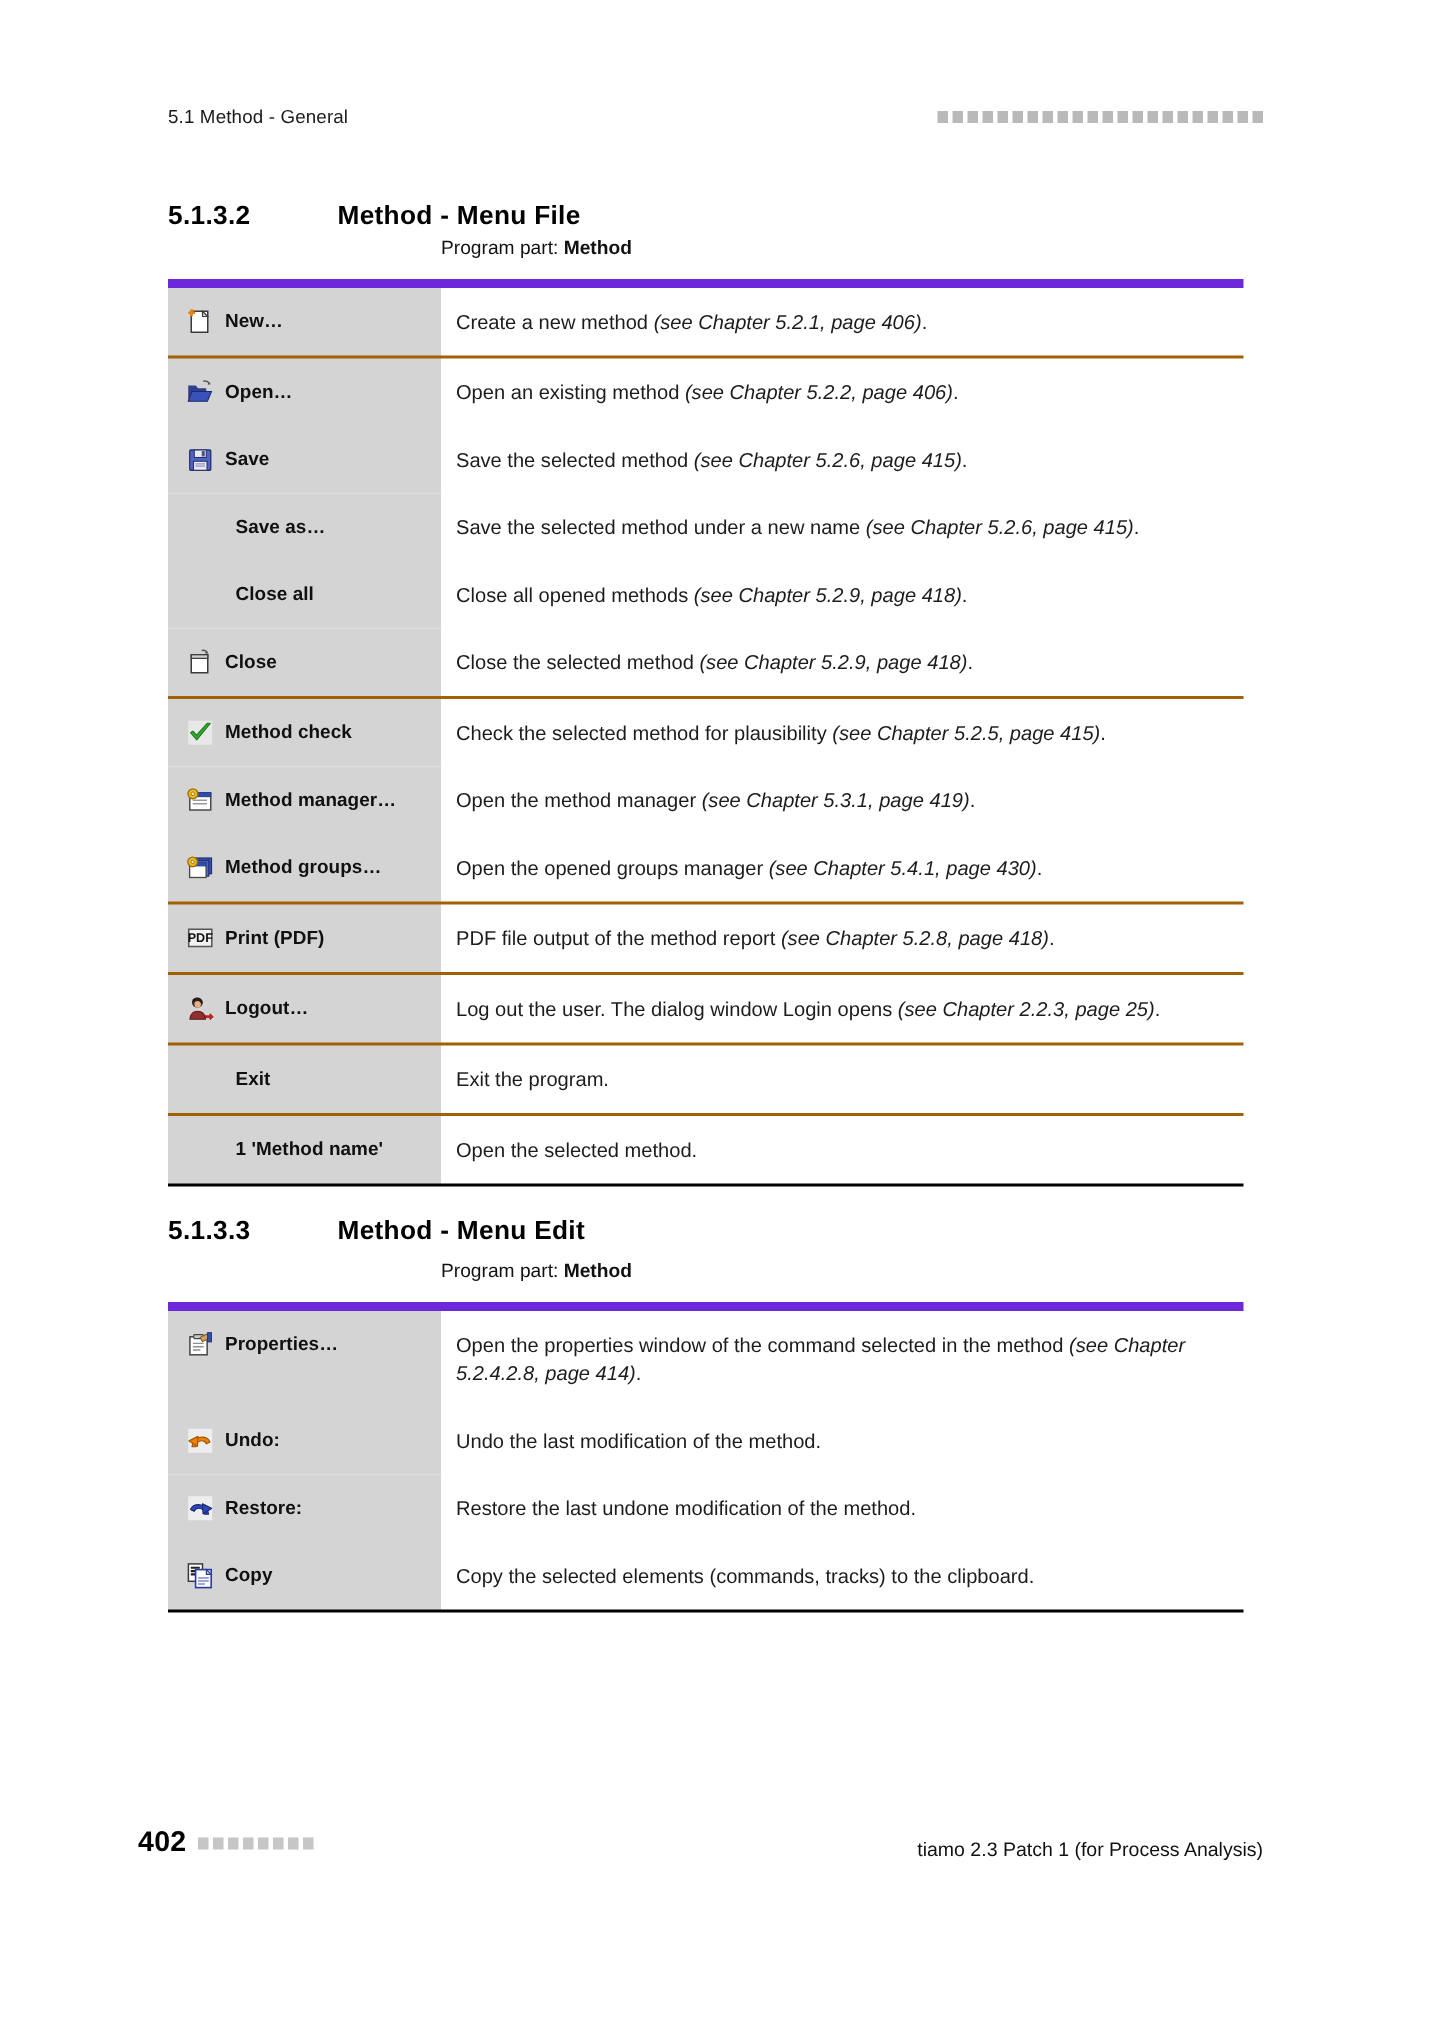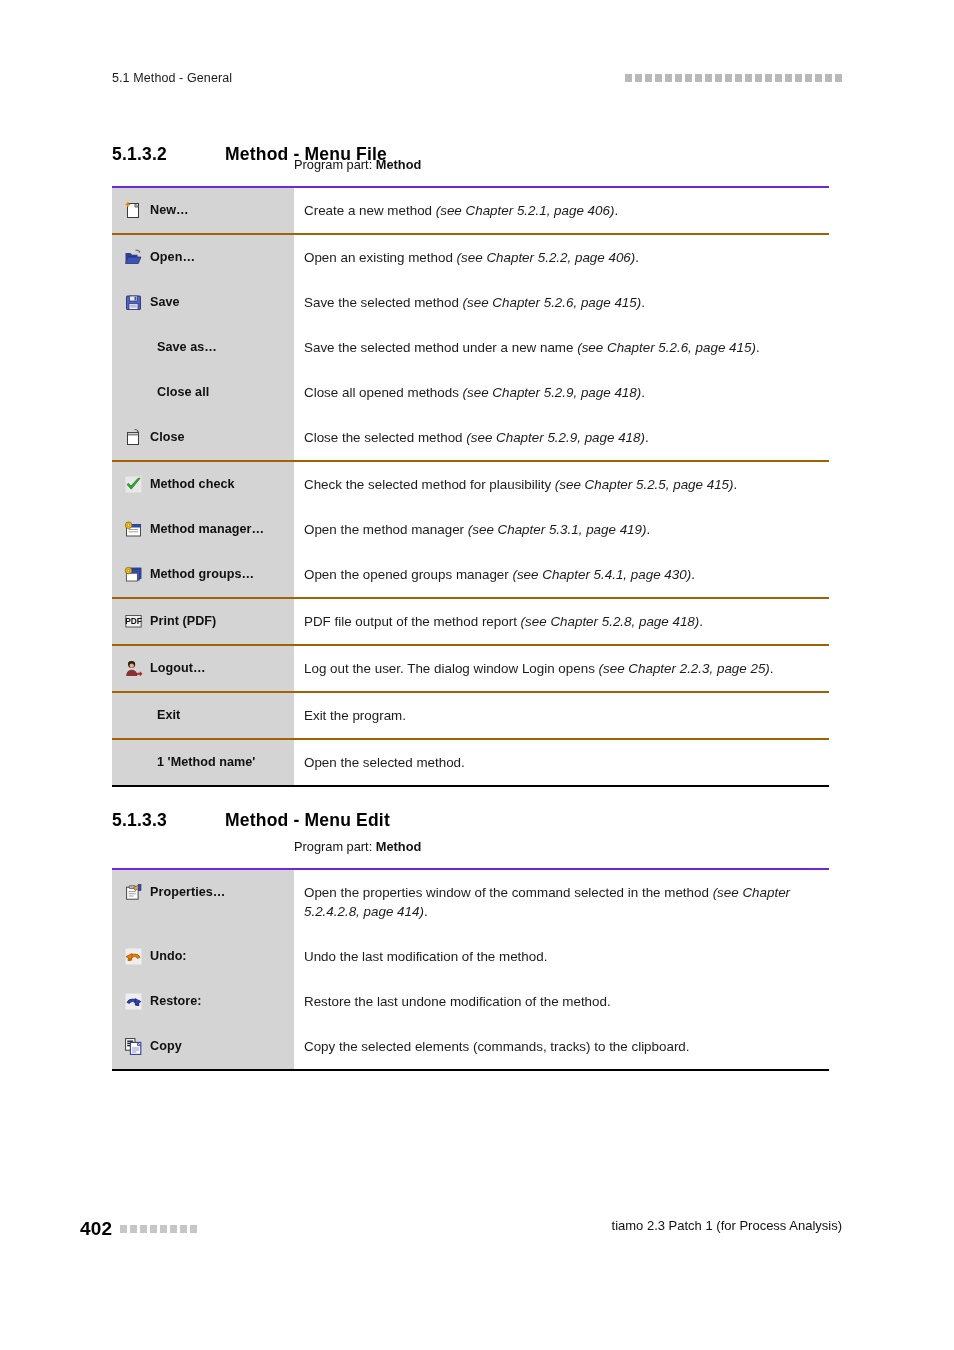--- a/index.html
+++ b/index.html
@@ -92,21 +92,21 @@
     background: #d4d4d4;
     padding: 13px 8px 13px 12px;
   }
   .menu-table td.desc {
     background: #ffffff;
     padding: 13px 12px 13px 10px;
   }
 
   
   .menu-table tr.grp-top > td { border-top: 2px solid #a16207; }
-  .menu-table tr.tbl-top > td { border-top: 2px solid #6d28d9; }
+  .menu-table tr.tbl-top > td { border-top: 6px solid #6d28d9; }
   .menu-table tr.tbl-end > td { border-top: 2px solid #000; height: 0; padding: 0; background: transparent; }
 
   
   .cmd-inner {
     display: flex;
     align-items: flex-start;
     gap: 7px;
     min-height: 18px;
   }
   .cmd-inner.indent { padding-left: 33px; }
@@ -133,25 +133,25 @@
     width: 19px;
     height: 19px;
     position: relative;
     display: block;
   }
   .icon svg { display: block; width: 19px; height: 19px; }
 
   
   .footer {
     position: absolute;
-    left: 80px;
+    left: 92px;
     right: 112px;
     bottom: 110px;
     display: flex;
-    align-items: flex-start;
+    align-items: flex-end;
     justify-content: space-between;
     gap: 16px;
   }
   .footer-left {
     display: flex;
     align-items: center;
     gap: 8px;
   }
   .page-number {
     font-size: 19px;
@@ -191,21 +191,21 @@
         <i></i>
         <i></i>
         <i></i>
         <i></i>
         <i></i>
         <i></i>
         <i></i>
       </div>
   </div>
 
-  <div class="section-heading" style="top:144px;">
+  <div class="section-heading" style="top:133px;">
     <span class="num">5.1.3.2</span>
     <span class="ttl">Method - Menu File</span>
   </div>
   <div class="program-part" style="top:157px;">
     <span>Program part: </span><b>Method</b>
   </div>
 
   <table class="menu-table" id="table-file" style="top:186px;">
     <colgroup>
         <col class="c1">

